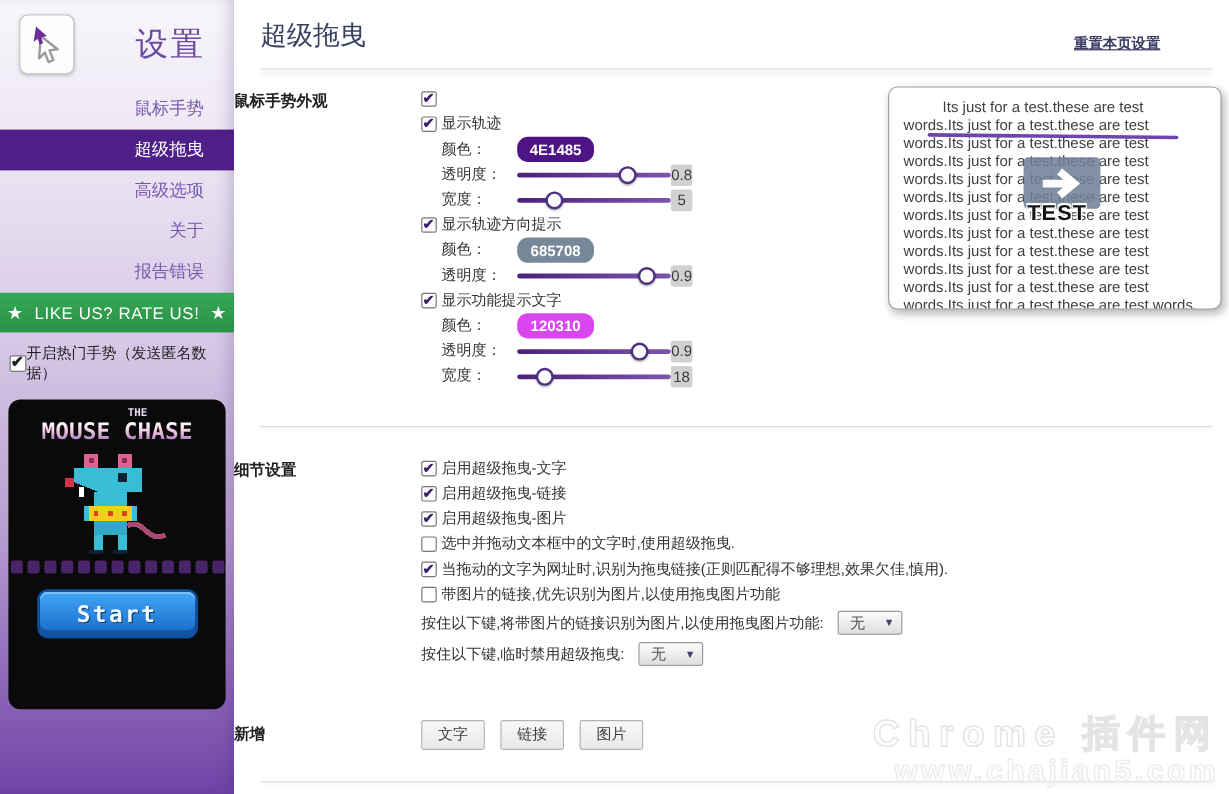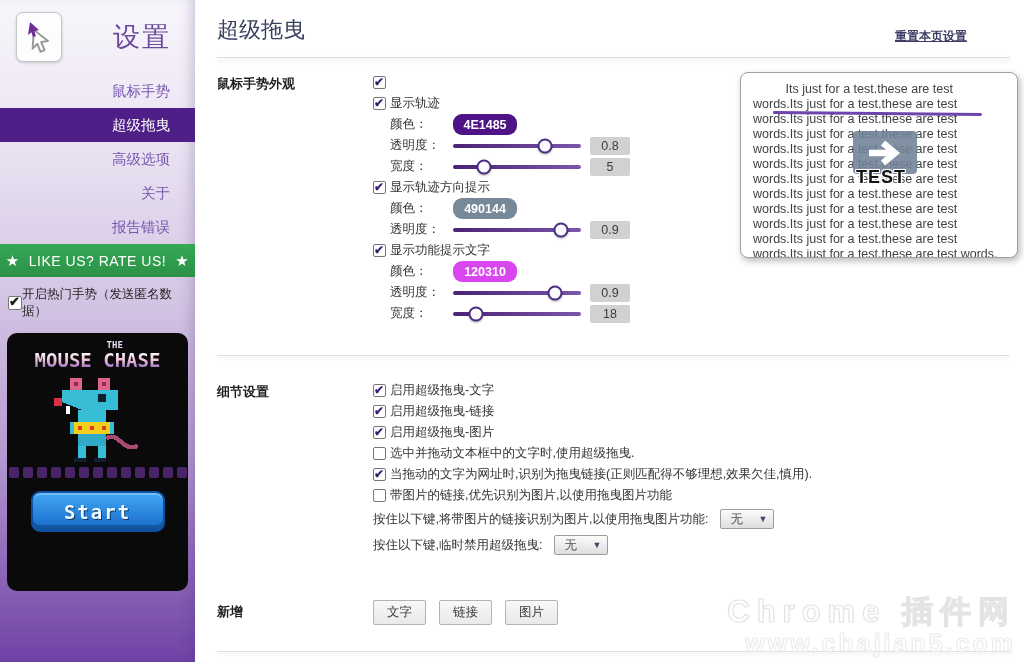--- a/index.html
+++ b/index.html
@@ -52,40 +52,40 @@
   
   .main { position:relative; flex:1; background:#fff; }
   .main-header { display:flex; justify-content:space-between; align-items:flex-start;
     padding:15px 57px 0 22px; }
   .page-title { font-size:22px; color:#3a4060; font-weight:400; }
   .reset-link { margin-top:13px; font-size:12px; font-weight:700; color:#3c3c64;
     text-decoration:underline; cursor:pointer; }
   .divider { height:1px; background:#dddde6; margin:12px 14px 0 22px;
     box-shadow:0 3px 4px rgba(110,110,135,.28); }
   .divider.light { box-shadow:0 2px 3px rgba(110,110,135,.15); }
-  .section { display:flex; padding-left:22px; }
+  .section { display:flex; }
   .sec-appearance { margin-top:14px; }
   .sec-details   { margin-top:24px; }
   .sec-add       { margin-top:42px; }
   .section-label { width:156px; min-width:156px; font-size:13px; font-weight:700;
     color:#1f1f1f; padding-top:3px; }
   .rows { font-size:12.5px; color:#333; }
   .cb-row { display:flex; align-items:center; height:21px; }
   .cb-row .cb { width:13px; height:13px; min-width:13px; margin-right:4px; }
   .cb-row .cb.checked::after { color:#3a1f70; font-size:12px; top:-2px; }
   .param-row { display:flex; align-items:center; height:21px; margin-left:17px; }
   .param-label { width:63px; }
   .color-chip { width:64px; height:21px; border-radius:9px; display:flex; align-items:center;
     justify-content:center; color:#fff; font-size:12.5px; font-weight:700; cursor:pointer; }
   .slider { position:relative; width:128px; height:4px; border-radius:2px;
     background:linear-gradient(90deg,#4a2378,#7c55ac); cursor:pointer; }
   .thumb { position:absolute; top:50%; width:15px; height:15px; background:#fcfcfc;
     border:2px solid #4d2f85; border-radius:50%; transform:translate(-50%,-50%);
     box-shadow:0 1px 2px rgba(0,0,0,.35); }
-  .value-chip { width:40px; height:18px; margin-left:9px; background:#d1d1d1; border-radius:2px;
+  .value-chip { width:18px; height:18px; background:#d1d1d1; border-radius:2px;
     display:flex; align-items:center; justify-content:center; color:#3c3c3c; font-size:12.5px; }
   .key-row { display:flex; align-items:center; height:26px; }
   .select { display:inline-flex; align-items:center; justify-content:space-between;
     width:54px; height:20px; margin-left:12px; padding:0 6px 0 9px;
     background:linear-gradient(180deg,#fcfcfc,#dedede); border:1px solid #9c9c9c;
     border-radius:2px; color:#555; cursor:pointer; }
   .select .arr { font-size:9px; color:#4a3d6e; }
   .btn-row { display:flex; gap:13px; }
   .btn { width:53px; height:25px; background:linear-gradient(180deg,#f8f8f8,#e9e9e9);
     border:1px solid #b3b3b3; border-radius:2px; font-size:12.5px; color:#3c3c3c;
@@ -235,21 +235,21 @@
             </span>
           <span class="value-chip">5</span>
         </div>
 
         <div class="cb-row">
           <span class="cb checked"></span>
           <span>显示轨迹方向提示</span>
         </div>
         <div class="param-row">
           <span class="param-label">颜色：</span>
-          <span class="color-chip" style="background: rgb(119, 136, 153);">490144</span>
+          <span class="color-chip" style="background: rgb(119, 136, 153);">685708</span>
         </div>
         <div class="param-row">
           <span class="param-label">透明度：</span>
           <span class="slider">
               <span class="thumb" style="left: 84%;"></span>
             </span>
           <span class="value-chip">0.9</span>
         </div>
 
         <div class="cb-row">

